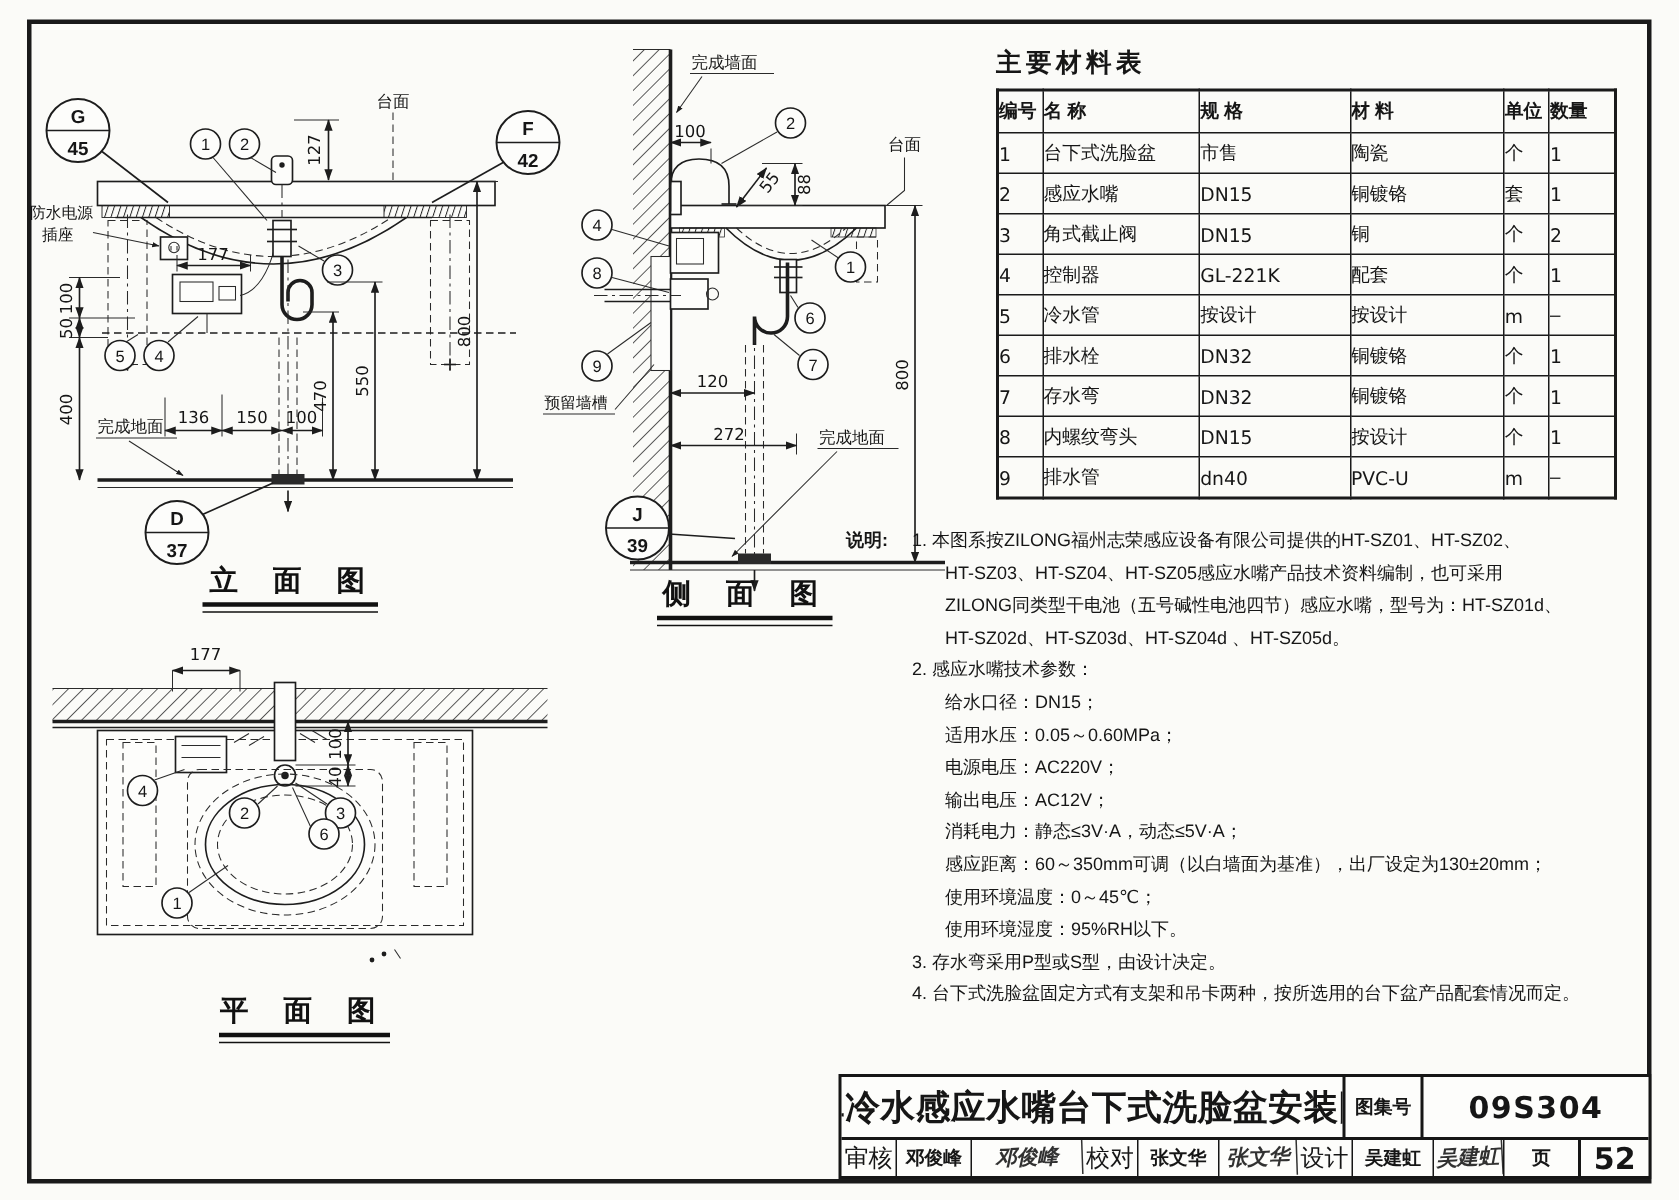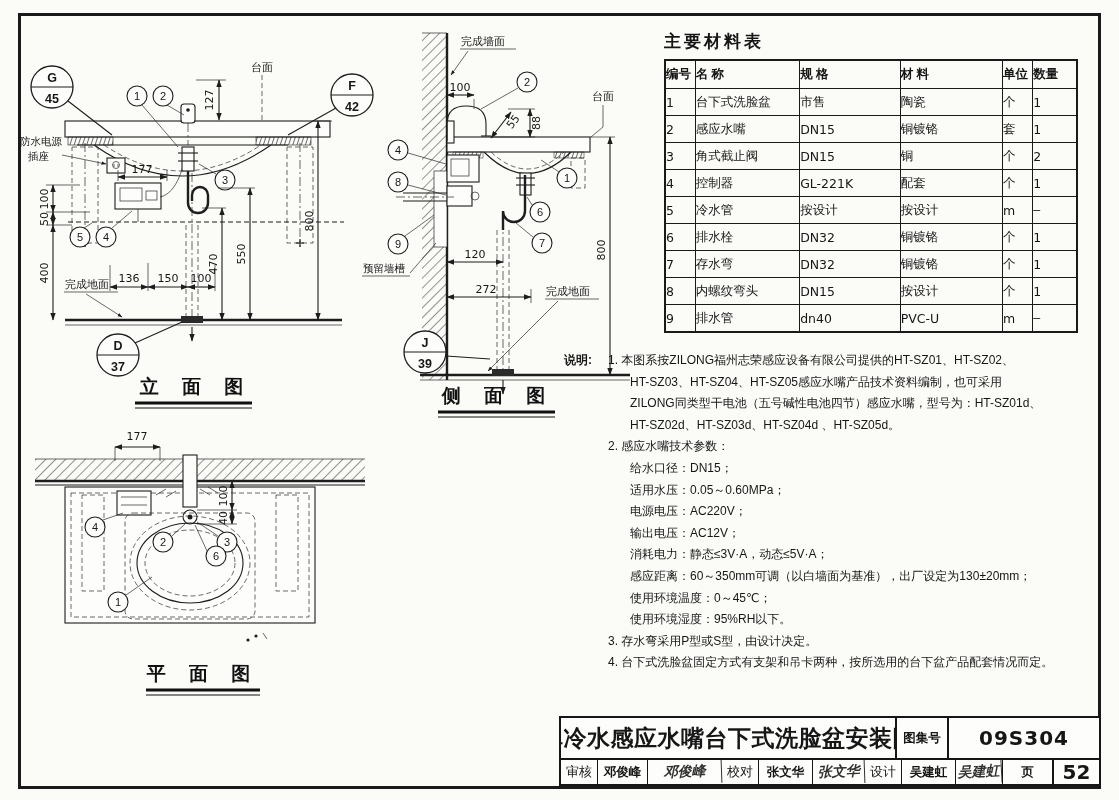--- a/index.html
+++ b/index.html
@@ -47,21 +47,21 @@
 
   
   #tblock{position:absolute;left:559px;top:716px;width:542px;height:70px;border:2.5px solid #161616;background:#fdfdfb;display:flex;flex-direction:column;box-sizing:border-box}
   #tblock .cell{display:flex;align-items:center;justify-content:center;box-sizing:border-box;overflow:hidden;white-space:nowrap}
   .tb-r1{display:flex;height:41px;border-bottom:2px solid #161616}
   .tb-r2{display:flex;flex:1}
   .tb-title{width:336px;font-size:23px;font-weight:bold;letter-spacing:.5px;border-right:2px solid #161616}
   .tb-atlas-label{width:52px;font-size:12.5px;font-weight:bold;border-right:2px solid #161616}
   .tb-atlas-no{flex:1;font-size:20px;font-weight:bold;font-family:"DejaVu Sans",sans-serif;letter-spacing:1px}
   .tb-r2 .cell{border-right:1.5px solid #161616}
-  .tb-role{width:37px;font-size:13px}
+  .tb-role{width:37px;font-size:16px}
   .tb-name{width:50px;font-size:12.5px;font-weight:bold}
   .tb-sig{width:74px;font-size:14px;font-weight:bold;font-style:italic;opacity:.88;transform:rotate(-2deg)}
   .tb-name2{width:54px;font-size:12.5px;font-weight:bold}
   .tb-sig2{width:52px;font-size:14px;font-weight:bold;font-style:italic;opacity:.88;transform:rotate(-2deg)}
   .tb-sig3{flex:1;font-size:14px;font-weight:bold;font-style:italic;opacity:.88;transform:rotate(-3deg)}
   .tb-page-label{width:52px;font-size:12.5px;font-weight:bold;border-right:2px solid #161616 !important;border-left:.5px solid #161616}
   .tb-page-no{flex:1;font-size:20px;font-weight:bold;font-family:"DejaVu Sans",sans-serif;border-right:none !important}
 </style>
 </head>
 <body>

